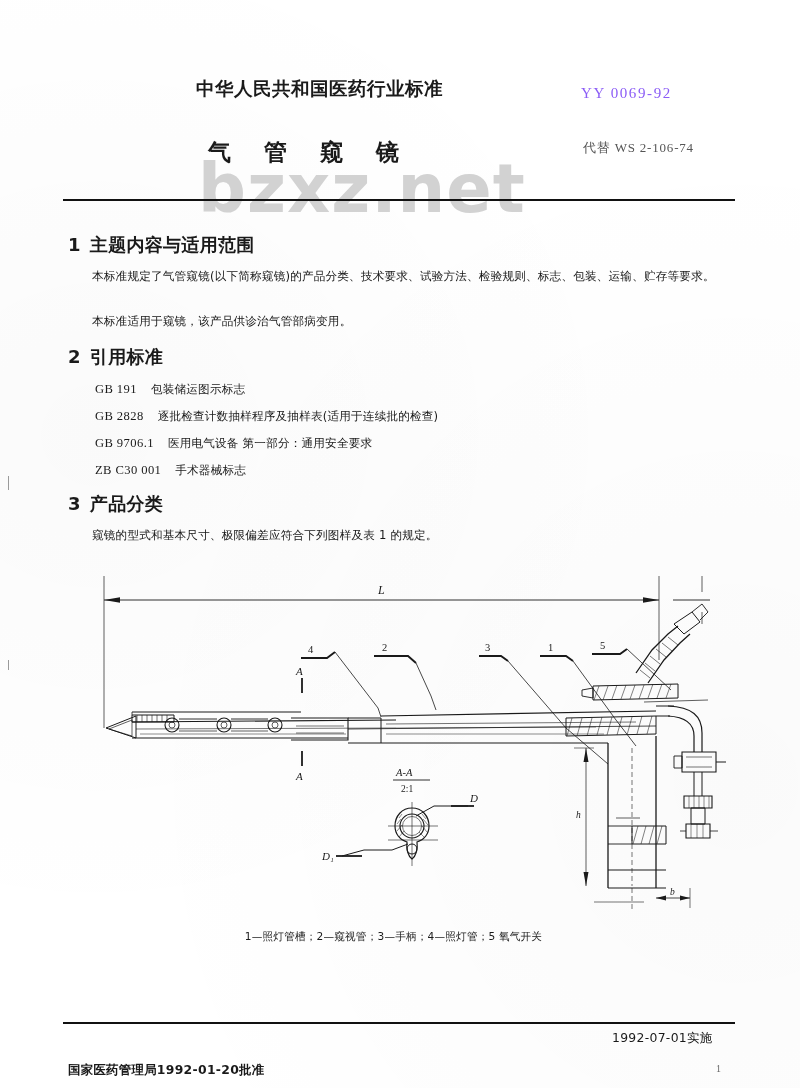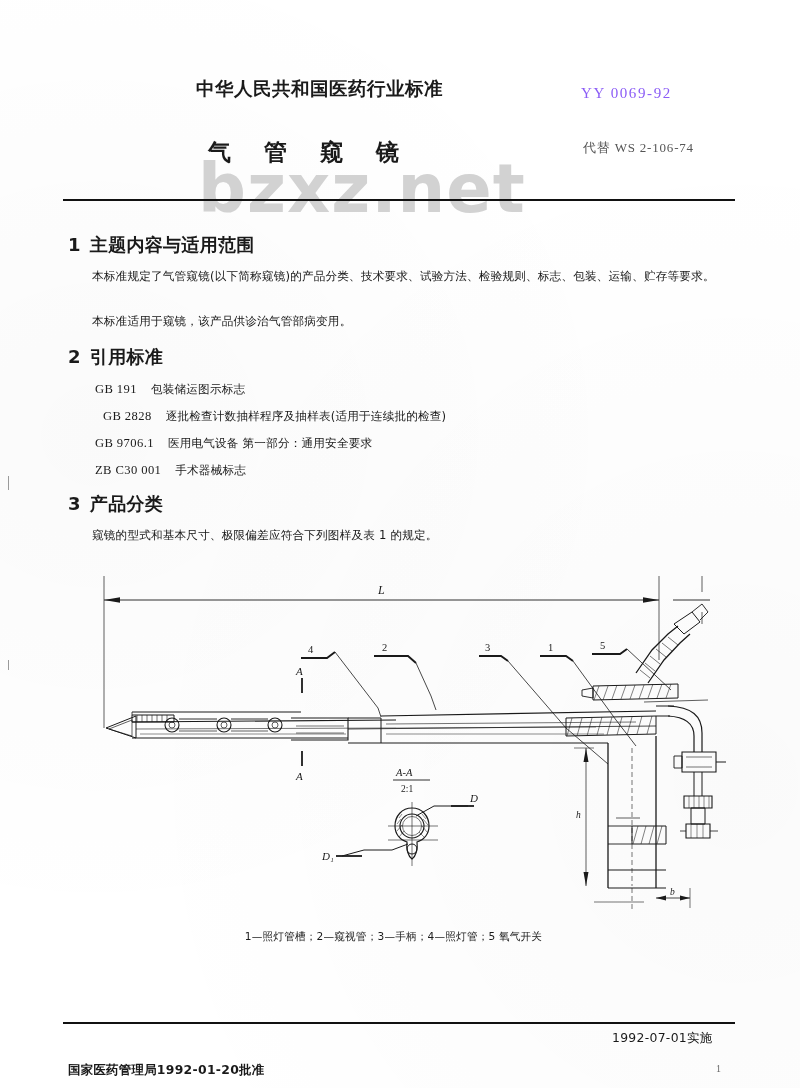--- a/index.html
+++ b/index.html
@@ -232,21 +232,21 @@
   <div class="para indent" style="left:68px; top:310px; width:664px;">本标准适用于窥镜，该产品供诊治气管部病变用。</div>
 
   <div class="sec-head" style="left:68px; top:345px;">
     <span class="sec-num">2</span><span>引用标准</span>
   </div>
 
   <div class="ref-line" style="left:95px; top:382px;">
     <span class="ref-code">GB 191</span><span class="ref-title">包装储运图示标志</span>
   </div>
 
-  <div class="ref-line" style="left:95px; top:409px;margin-left:8px;">
+  <div class="ref-line" style="left:95px; top:409px;">
     <span class="ref-code">GB 2828</span><span class="ref-title">逐批检查计数抽样程序及抽样表(适用于连续批的检查)</span>
   </div>
 
   <div class="ref-line" style="left:95px; top:436px;">
     <span class="ref-code">GB 9706.1</span><span class="ref-title">医用电气设备  第一部分：通用安全要求</span>
   </div>
 
   <div class="ref-line" style="left:95px; top:463px;">
     <span class="ref-code">ZB C30 001</span><span class="ref-title">手术器械标志</span>
   </div>

